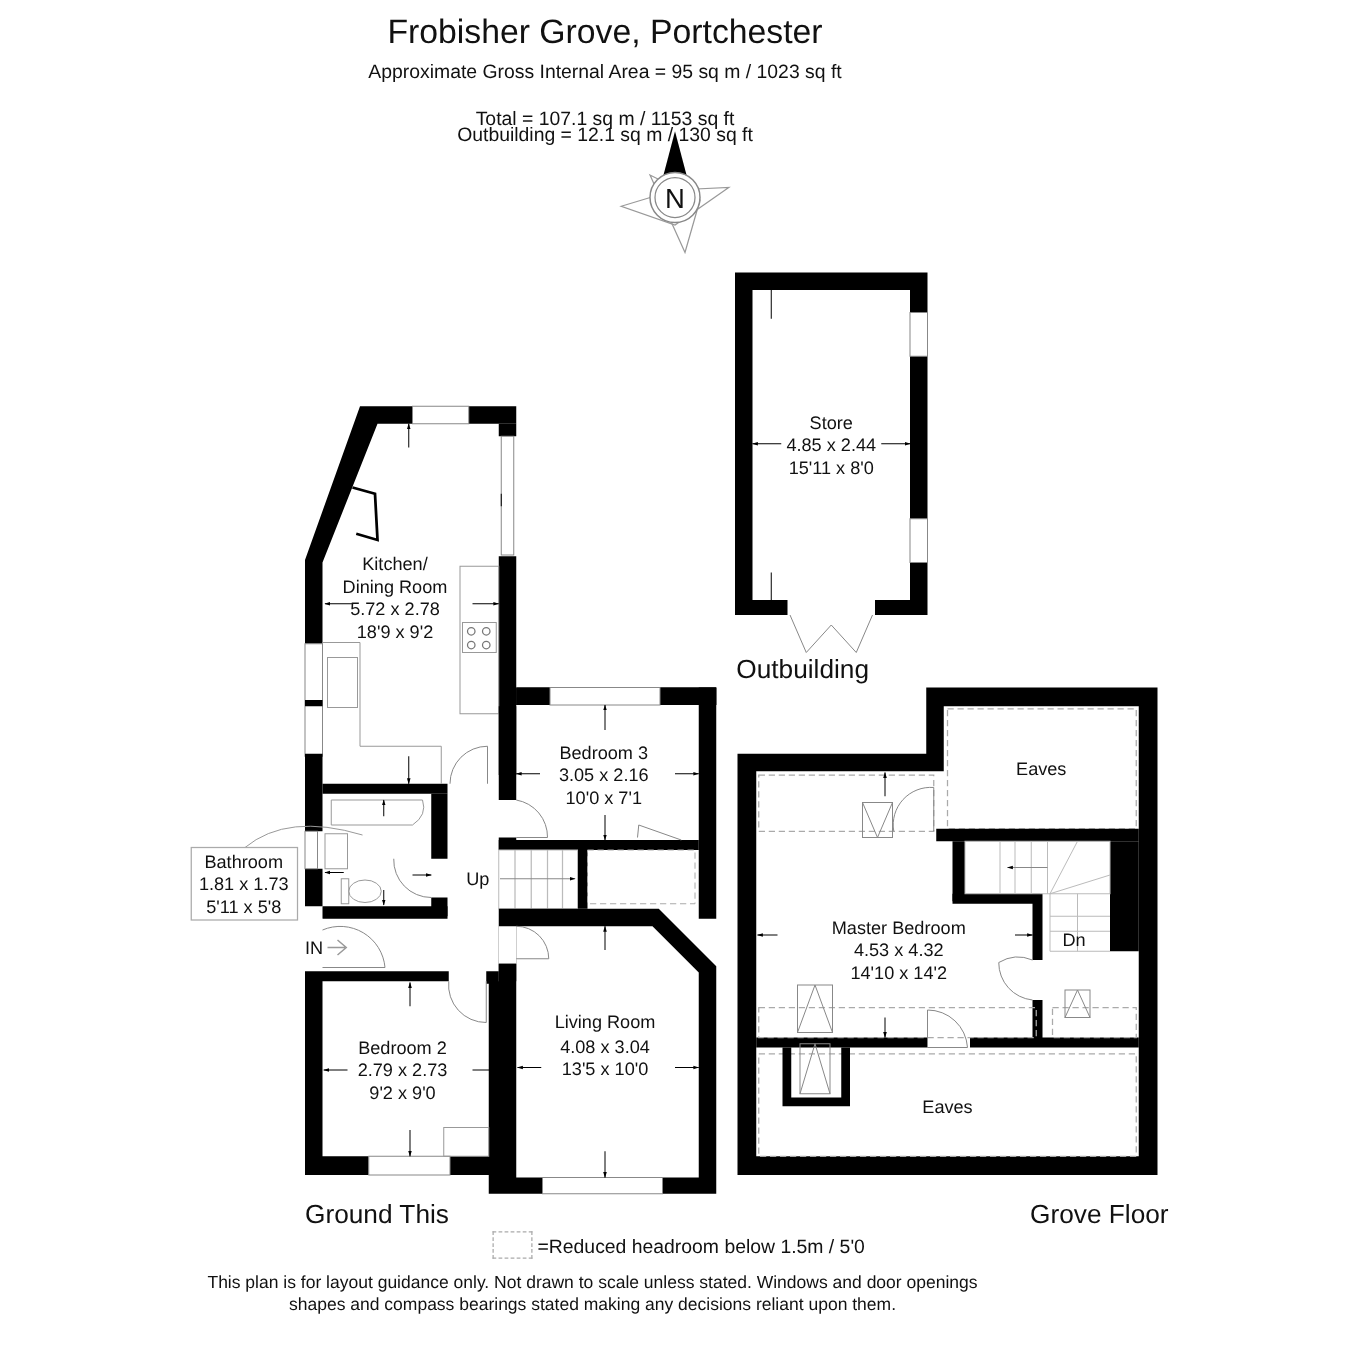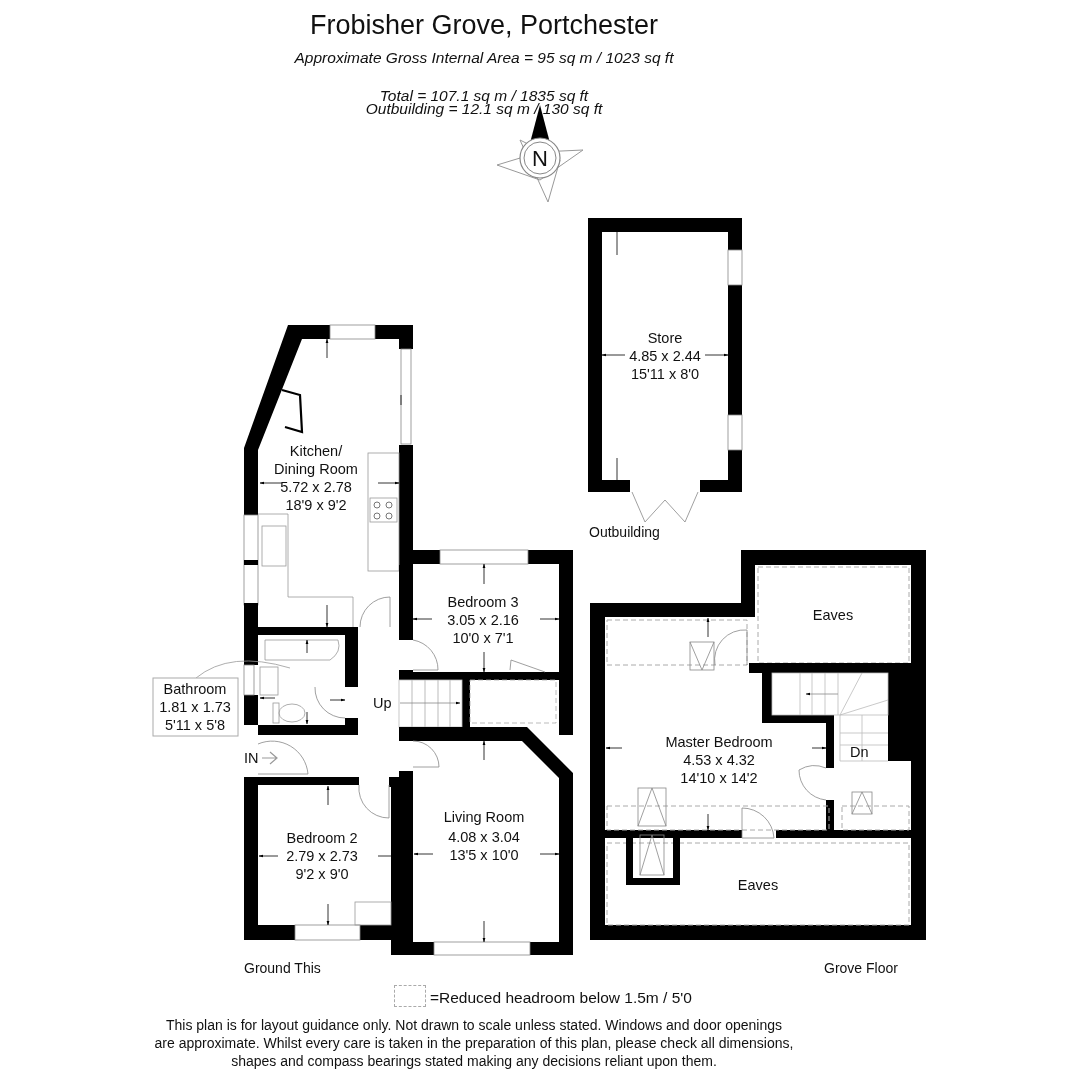--- a/index.html
+++ b/index.html
@@ -1,37 +1,37 @@
 <!DOCTYPE html>
 <html><head>
 <meta charset="utf-8">
 <style>
   html, body { margin:0; padding:0; background:#fff; }
   body { width:1080px; height:1080px; position:relative; overflow:hidden; font-family:"Liberation Sans", sans-serif; color:#111; }
   .hdr { position:absolute; left:0; width:968px; text-align:center; }
   #title { top:10px; font-size:27px; }
-  .sub { font-size:15.5px; line-height:19px;font-style:italic; }
+  .sub { font-size:15.5px; line-height:19px; }
   #area1 { top:48px; } #area2 { top:67px;margin-top:32px; } #area3 { top:86px; }
   svg { position:absolute; left:0; top:0; }
   .lbl { font-family:"Liberation Sans", sans-serif; fill:#111; }
-  .floor-label { position:absolute; font-size:14px; }
+  .floor-label { position:absolute; font-size:21px; }
   #gf { left:244px; top:960px; }
   #ff { left:824px; top:960px; }
   #ob { left:589px; top:524px; }
   #legend { position:absolute; left:394px; top:985px; font-size:15.5px; display:flex; align-items:flex-end; gap:4px; }
   #legend .box { width:32px; height:22px; border:1px dashed #aaa; box-sizing:border-box; }
   #disclaimer { position:absolute; left:0; width:948px; top:1016px; text-align:center; font-size:14px; line-height:18px; }
 </style>
 </head>
 <body>
 
 <div id="title" class="hdr">Frobisher Grove, Portchester</div>
 <div id="area1" class="hdr sub">Approximate Gross Internal Area = 95 sq m / 1023 sq ft</div>
 <div id="area2" class="hdr sub">Outbuilding = 12.1 sq m / 130 sq ft</div>
-<div id="area3" class="hdr sub">Total = 107.1 sq m / 1835 sq ft</div>
+<div id="area3" class="hdr sub">Total = 107.1 sq m / 1153 sq ft</div>
 
 <svg width="1080" height="1080" viewBox="0 0 1080 1080">
   <defs>
     <marker id="ar" viewBox="0 0 10 10" refX="9" refY="5" markerWidth="6" markerHeight="6" orient="auto">
       <path d="M0,2 L10,5 L0,8 z" fill="#000"></path>
     </marker>
   </defs>
 
   <g>
     <polygon points="540,105 530,143 550,143" fill="#000"></polygon>
@@ -240,15 +240,14 @@
 <div id="gf" class="floor-label">Ground This</div>
 <div id="ff" class="floor-label">Grove Floor</div>
 
 <div id="legend">
   <span class="box"></span>
   <span>=Reduced headroom below 1.5m / 5'0</span>
 </div>
 
 <div id="disclaimer">
   <div>This plan is for layout guidance only. Not drawn to scale unless stated. Windows and door openings</div>
-  <div>are approximate. Whilst every care is taken in the preparation of this plan, please check all dimensions,</div>
   <div>shapes and compass bearings stated making any decisions reliant upon them.</div>
 </div>
 
 </body></html>

